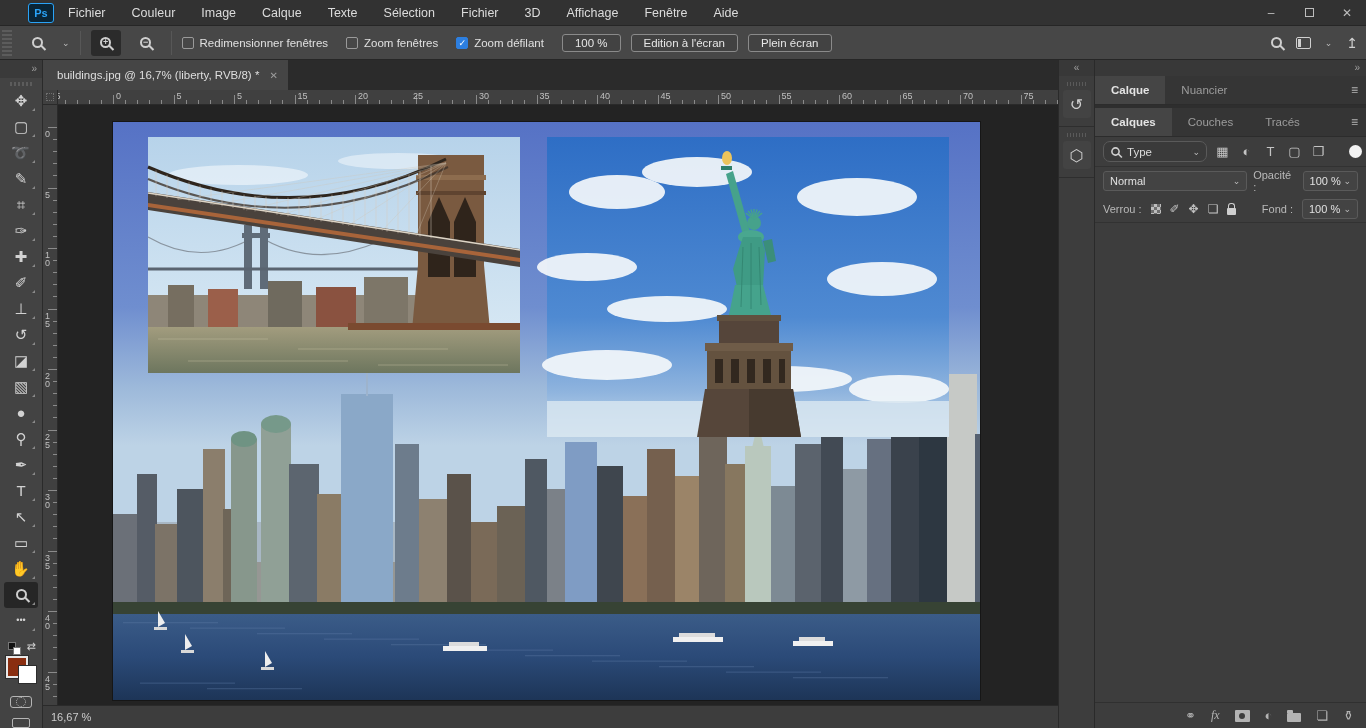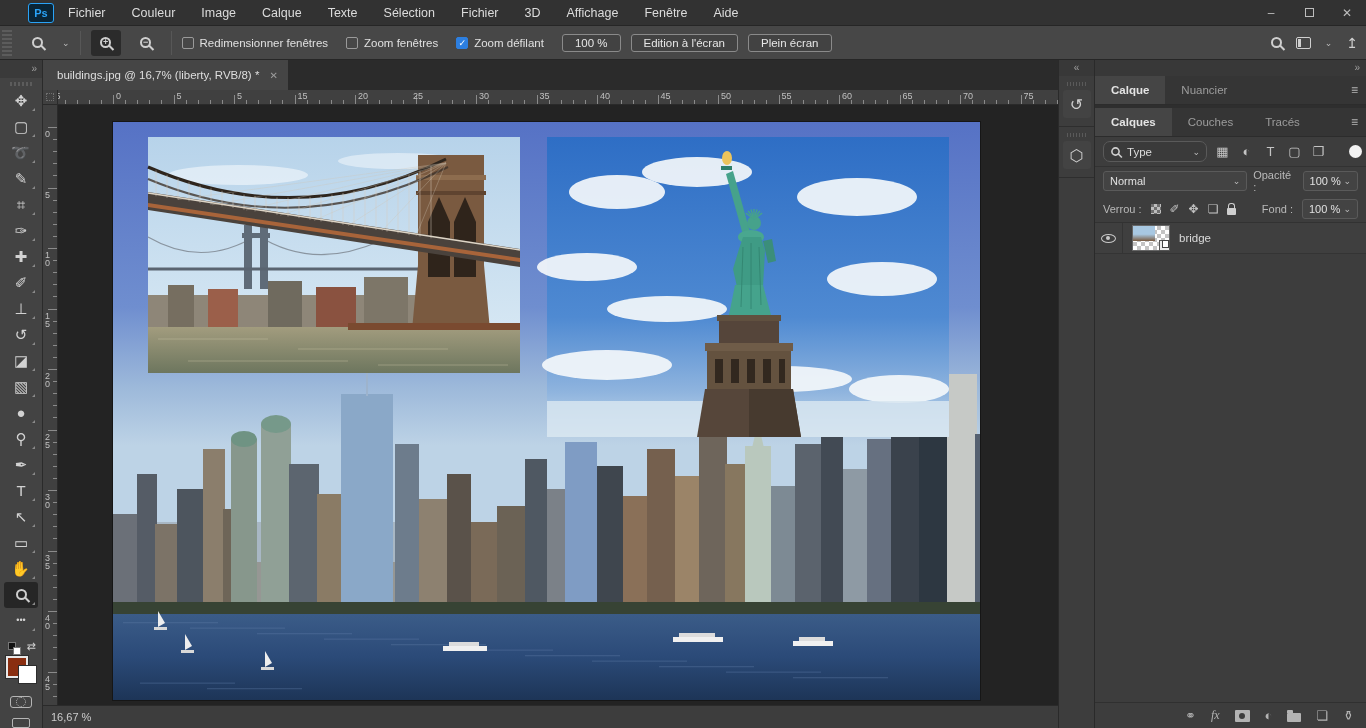--- a/index.html
+++ b/index.html
@@ -774,30 +774,20 @@
         <span class="lk">❏</span>
         <span class="lock"></span>
         <span style="margin-left:auto">Fond :</span>
         <div class="dd-field num-dd">
           <span>100 %</span>
           <span class="chev">⌄</span>
         </div>
       </div>
 
       <div class="layers-list">
-        <div class="layer-row">
-          <div class="eye-cell">
-              <span class="eye"></span>
-            </div>
-          <div class="thumb checker">
-            <div class="mini-img" style="left:0;top:0;width:22px;height:15px;background:linear-gradient(#a8c8e2 55%,#7a5c42)"></div>
-            <span class="sobadge"></span>
-          </div>
-          <span class="layer-name">bridge</span>
-        </div>
       </div>
 
       <div class="layers-foot">
         <span class="fico">⚭</span>
         <span class="fico fx">fx</span>
         <span class="fico">
             <span class="mask-ico"></span>
           </span>
         <span class="fico">◐</span>
         <span class="fico">

